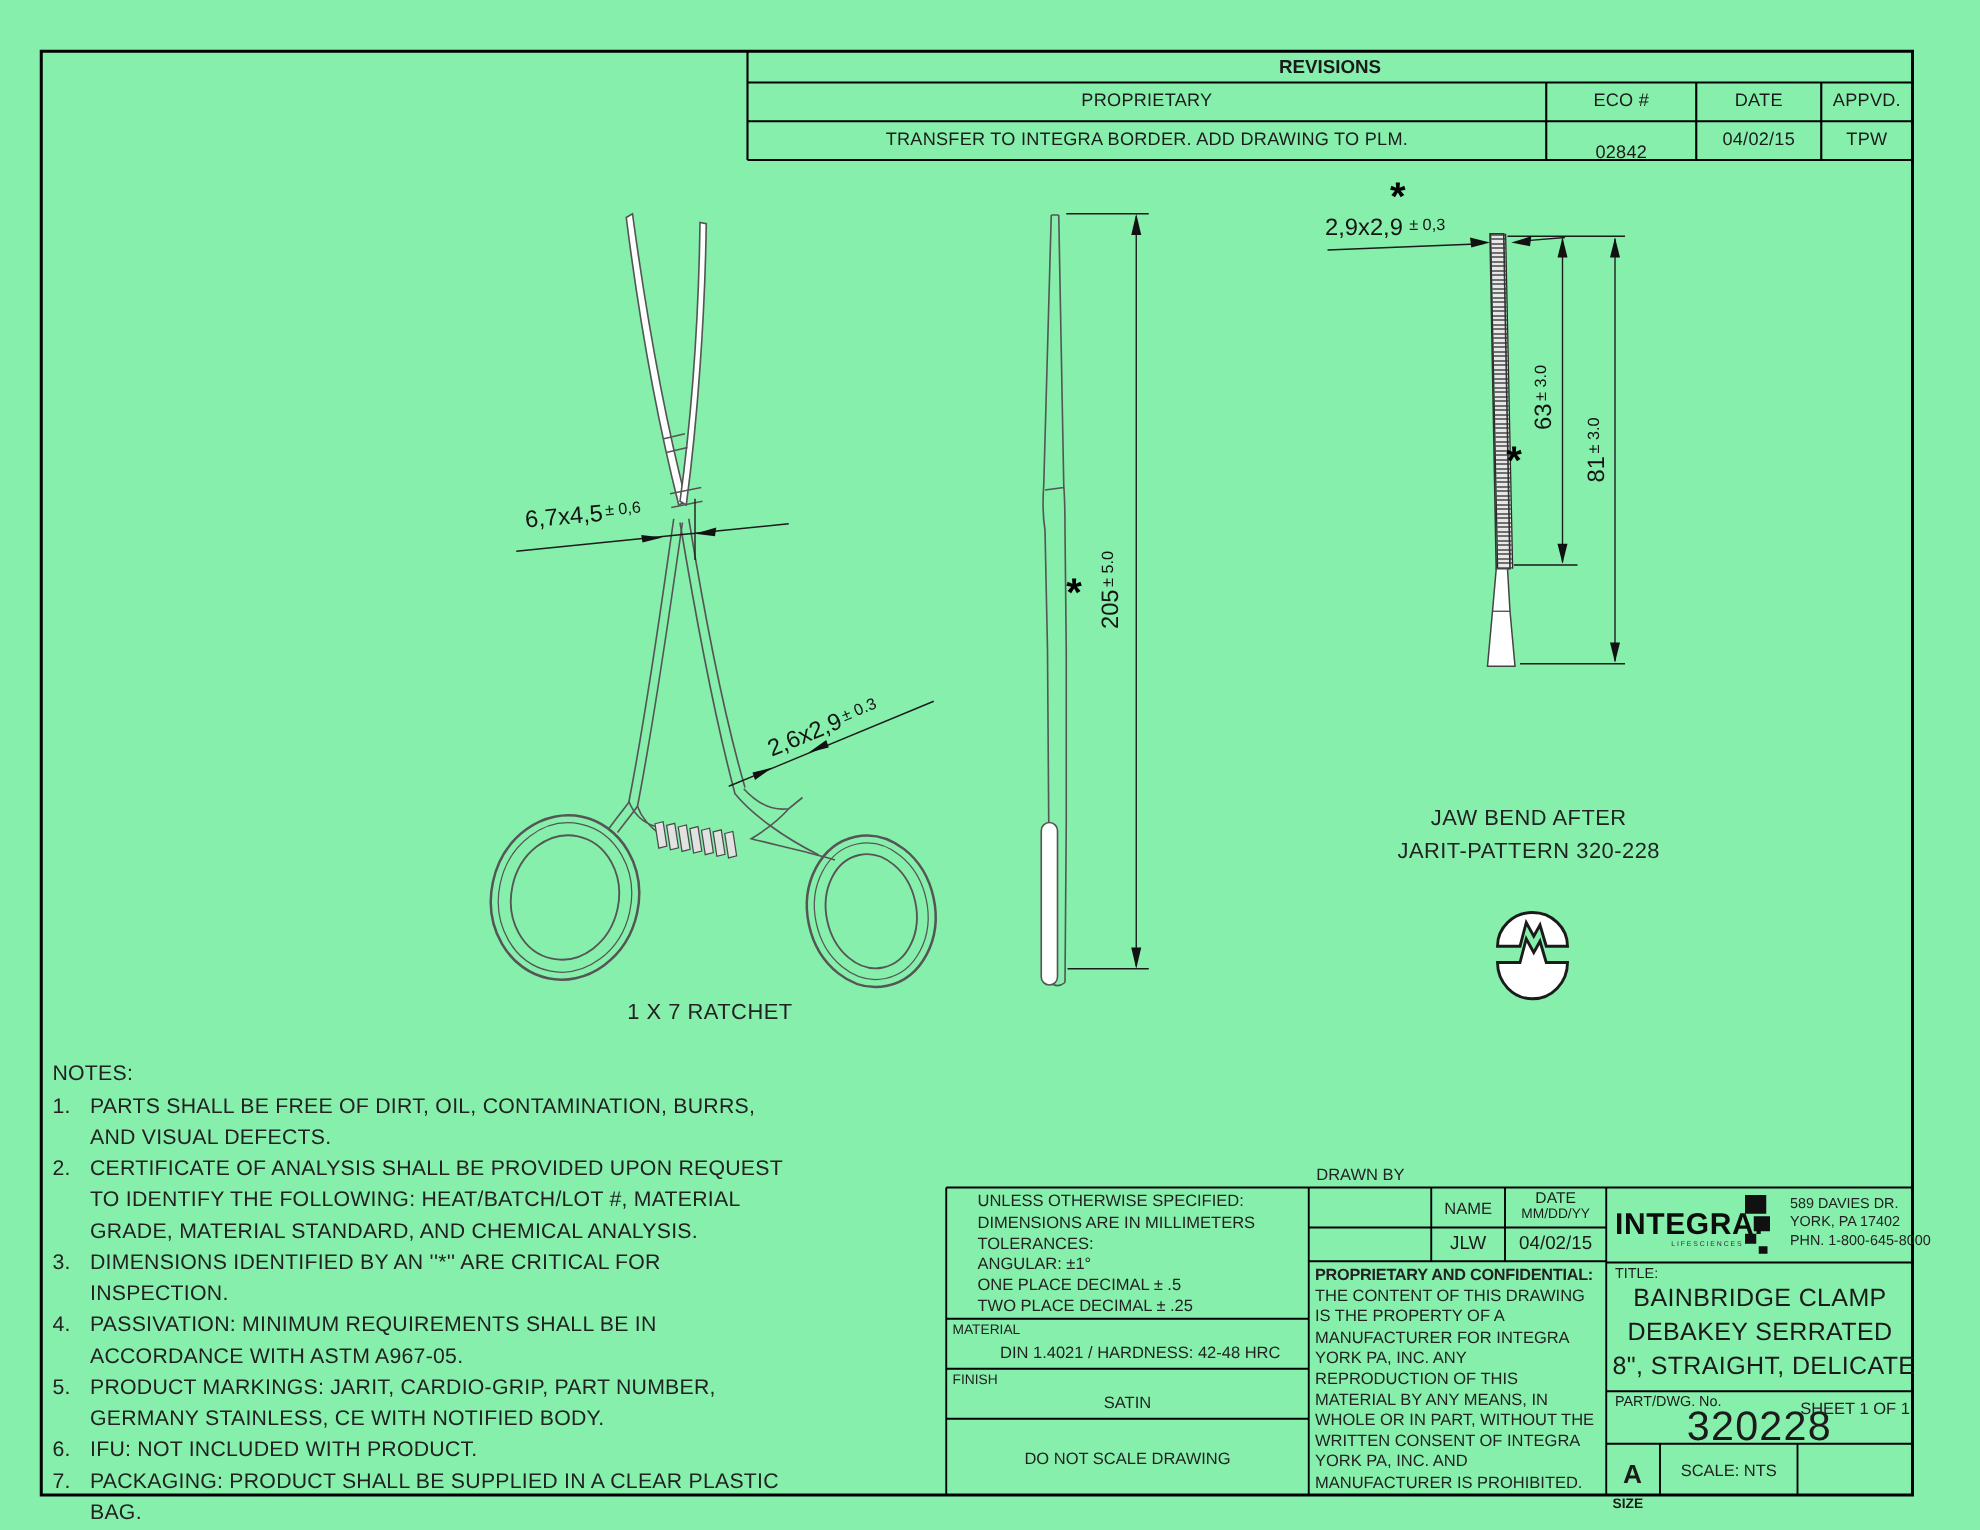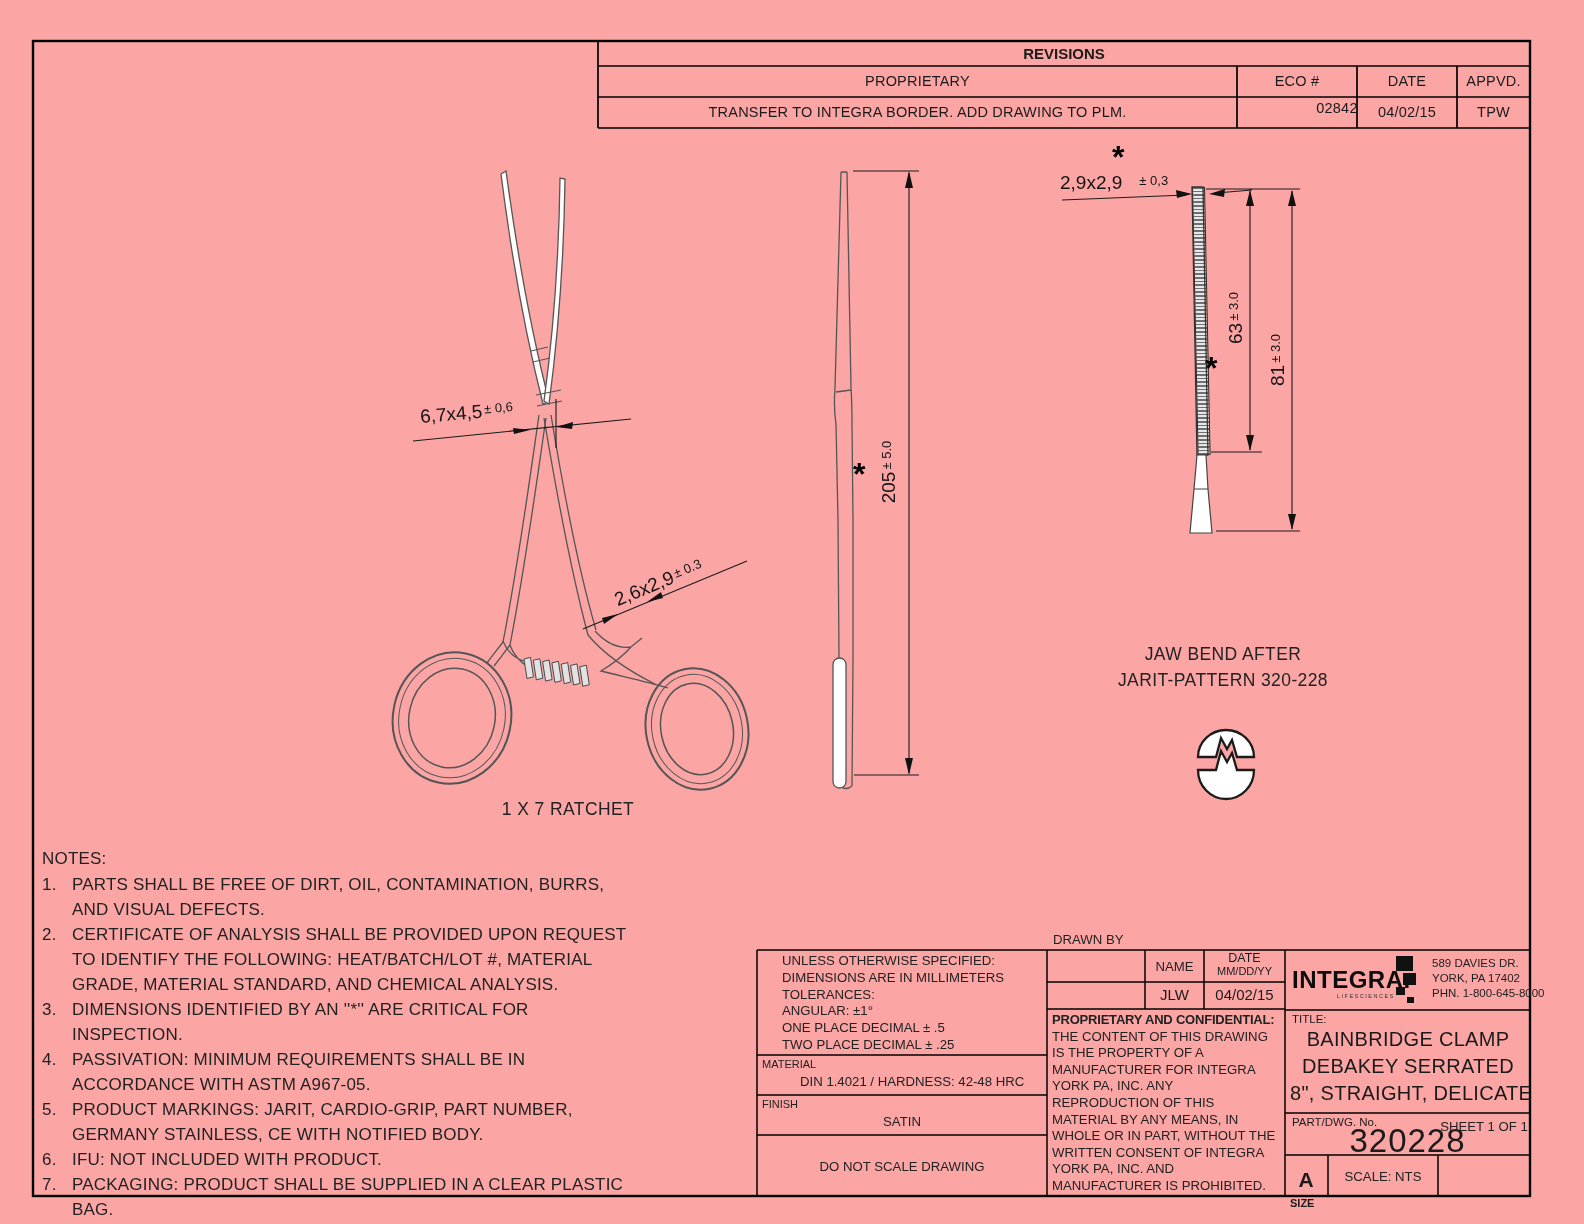--- a/index.html
+++ b/index.html
@@ -1,16 +1,16 @@
 <!DOCTYPE html>
 <html><head>
 <meta charset="utf-8">
 <style>
   html,body{margin:0;padding:0;background:#fff;}
-  #page{position:relative;width:1584px;height:1224px;background:#fca5a5;overflow:hidden;
+  #page{position:relative;width:1584px;height:1224px;background:#86efac;overflow:hidden;
         font-family:"Liberation Sans",sans-serif;color:#1b1b1b;}
   svg{position:absolute;left:0;top:0;}
   .t{position:absolute;white-space:nowrap;}
   .ctr{text-align:center;}
   .b{font-weight:bold;}
   
   .rev{font-size:14.5px;letter-spacing:.2px;}
   .rev-title{font-size:15px;font-weight:bold;}
   
   .dim{font-size:19px;color:#141414;}
@@ -124,40 +124,40 @@
       <rect x="1407" y="997" width="7" height="6"></rect>
     </g>
   </svg>
 
   <div class="t rev-title ctr" style="left:598px;top:45px;width:932px;">REVISIONS</div>
   <div class="t rev ctr" style="left:598px;top:73px;width:639px;">PROPRIETARY</div>
   <div class="t rev ctr" style="left:1237px;top:73px;width:120px;">ECO #</div>
   <div class="t rev ctr" style="left:1357px;top:73px;width:100px;">DATE</div>
   <div class="t rev ctr" style="left:1457px;top:73px;width:73px;">APPVD.</div>
   <div class="t rev ctr" style="left:598px;top:104px;width:639px;">TRANSFER TO INTEGRA BORDER. ADD DRAWING TO PLM.</div>
-  <div class="t rev ctr" style="left:1237px;top:100px;width:120px;margin-left:40px;">02842</div>
+  <div class="t rev ctr" style="left:1237px;top:114px;width:120px;">02842</div>
   <div class="t rev ctr" style="left:1357px;top:104px;width:100px;">04/02/15</div>
   <div class="t rev ctr" style="left:1457px;top:104px;width:73px;">TPW</div>
 
   <div class="t dim" style="left:420px;top:402px;transform:rotate(-5deg);">
     <span class="dv">6,7x4,5</span><span class="dt">± 0,6</span>
   </div>
   <div class="t dim" style="left:612px;top:572px;transform:rotate(-22.5deg);">
     <span class="dv">2,6x2,9</span><span class="dt">± 0.3</span>
   </div>
   <div class="t cap ctr" style="left:478px;top:799px;width:180px;">1 X 7 RATCHET</div>
 
   <div class="t ast" style="left:853px;top:458px;">*</div>
   <div class="t dim ctr rot90" style="left:806px;top:459px;width:170px;height:26px;">
     <span class="dv">205</span><span class="dt">± 5.0</span>
   </div>
 
   <div class="t ast" style="left:1112px;top:141px;">*</div>
   <div class="t dim" style="left:1060px;top:172px;">
-    <span class="dv">2,9x2,9</span><span class="dt" style="margin-left:17px;text-align:right;">± 0,3</span>
+    <span class="dv">2,9x2,9</span><span class="dt" style="margin-left:5px;text-align:right;">± 0,3</span>
   </div>
   <div class="t dim ctr rot90" style="left:1177px;top:306px;width:120px;height:24px;">
     <span class="dv">63</span><span class="dt">± 3.0</span>
   </div>
   <div class="t ast" style="left:1205px;top:352px;">*</div>
   <div class="t dim ctr rot90" style="left:1219px;top:348px;width:120px;height:24px;">
     <span class="dv">81</span><span class="dt">± 3.0</span>
   </div>
   <div class="t cap ctr" style="left:1098px;top:644px;width:250px;">JAW BEND AFTER</div>
   <div class="t cap ctr" style="left:1098px;top:670px;width:250px;">JARIT-PATTERN 320-228</div>

